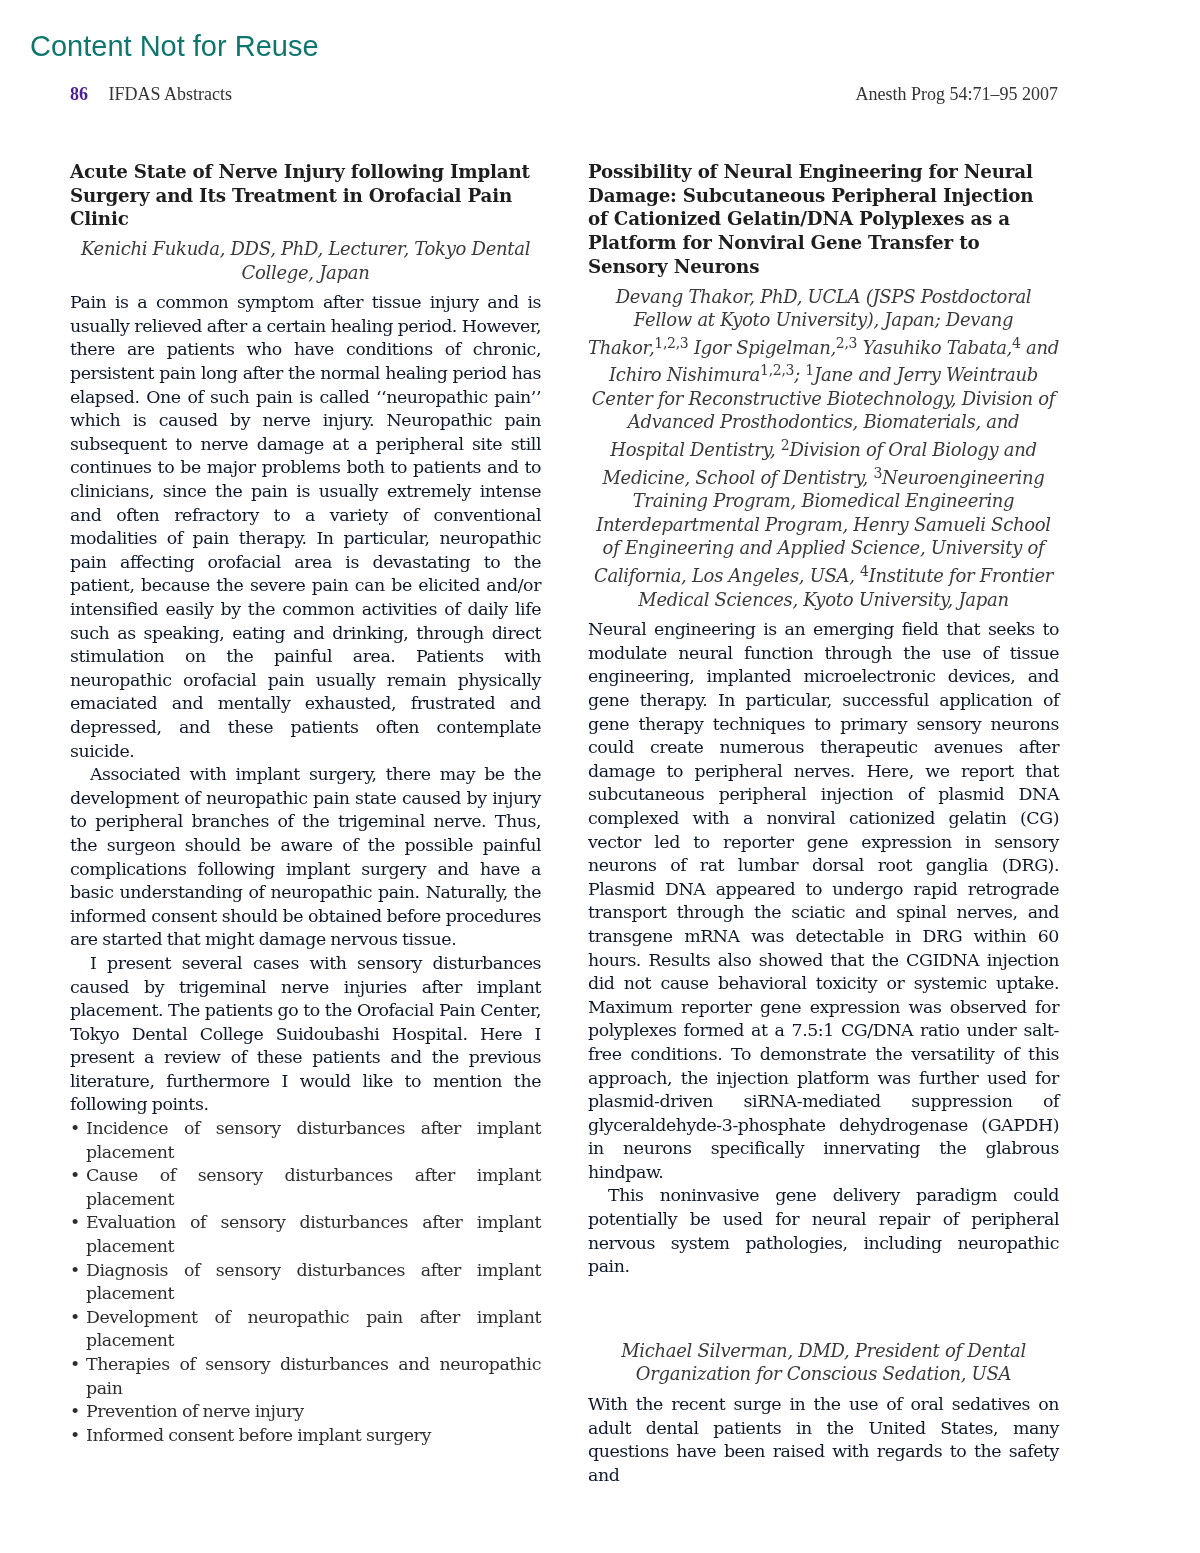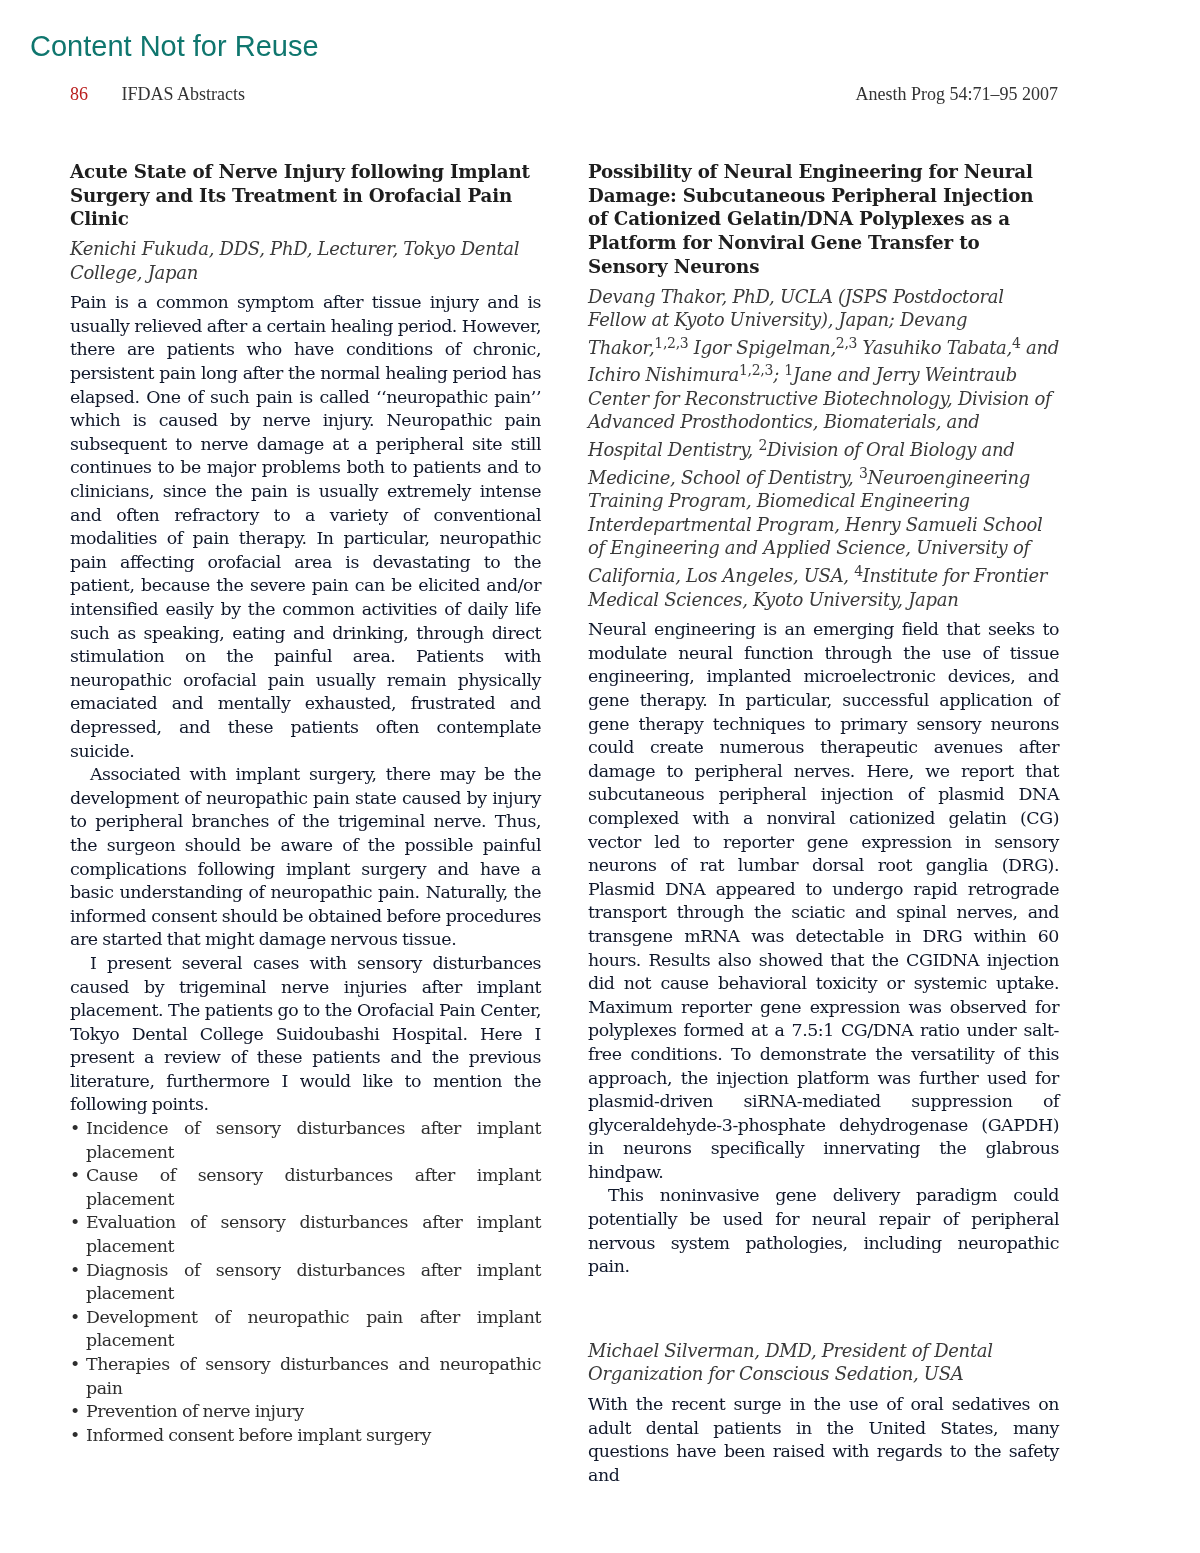--- a/index.html
+++ b/index.html
@@ -2,27 +2,27 @@
 <html><head>
 <meta charset="utf-8">
 <style>
   html, body { margin: 0; padding: 0; background: #ffffff; }
   body { width: 1200px; height: 1553px; position: relative; overflow: hidden;
          font-family: "DejaVu Serif", "Liberation Serif", serif; color: #2a2a2a; }
   .watermark { position: absolute; left: 30px; top: 30px; font-family: "Liberation Sans", sans-serif;
                font-size: 29px; color: #0f766e; letter-spacing: 0px; }
   .running-head { position: absolute; top: 84px; left: 70px; right: 142px; height: 24px;
                   font-family: "Liberation Serif", serif; font-size: 18px; color: #333; }
-  .running-head .pg { font-weight: normal; color: #b91c1c; margin-right: 29px; }
+  .running-head .pg { font-weight: bold; color: #4c1d95; margin-right: 16px; }
   .running-head .journal { position: absolute; right: 0; top: 0; }
   .col { position: absolute; top: 160px; width: 471px; }
   .col.left { left: 70px; }
   .col.right { left: 588px; }
   .title { font-weight: bold; font-size: 18.3px; line-height: 23.7px; color: #1e1e1e; margin: 0 0 6px 0; letter-spacing: -0.2px; }
-  .affil { font-style: italic; font-size: 18px; line-height: 23.6px; color: #3a3a3a; margin: 0 0 7px 0; letter-spacing: -0.3px; }
+  .affil { font-style: italic; font-size: 18px; line-height: 23.6px; color: #3a3a3a; margin: 0 0 7px 0; letter-spacing: -0.3px; text-align: center; }
   .affil sup { font-size: 14px; font-style: normal; vertical-align: 6px; margin-top: 24px; }
   .para { font-size: 17.4px; line-height: 23.6px; text-align: justify; margin: 0; color: #0f172a;
           letter-spacing: -0.45px; word-spacing: -0.5px; hyphens: manual; }
   .para.indent { text-indent: 20px; }
   ul.bullets { list-style: none; margin: 0; padding: 0; }
   ul.bullets li { position: relative; padding-left: 16px; font-size: 17.4px; line-height: 23.6px; text-align: justify;
                   color: #2e2e2e; letter-spacing: -0.45px; word-spacing: -0.5px; }
   ul.bullets li .bullet { position: absolute; left: 0; top: 0; }
   .gap { height: 60px; }
 </style>

